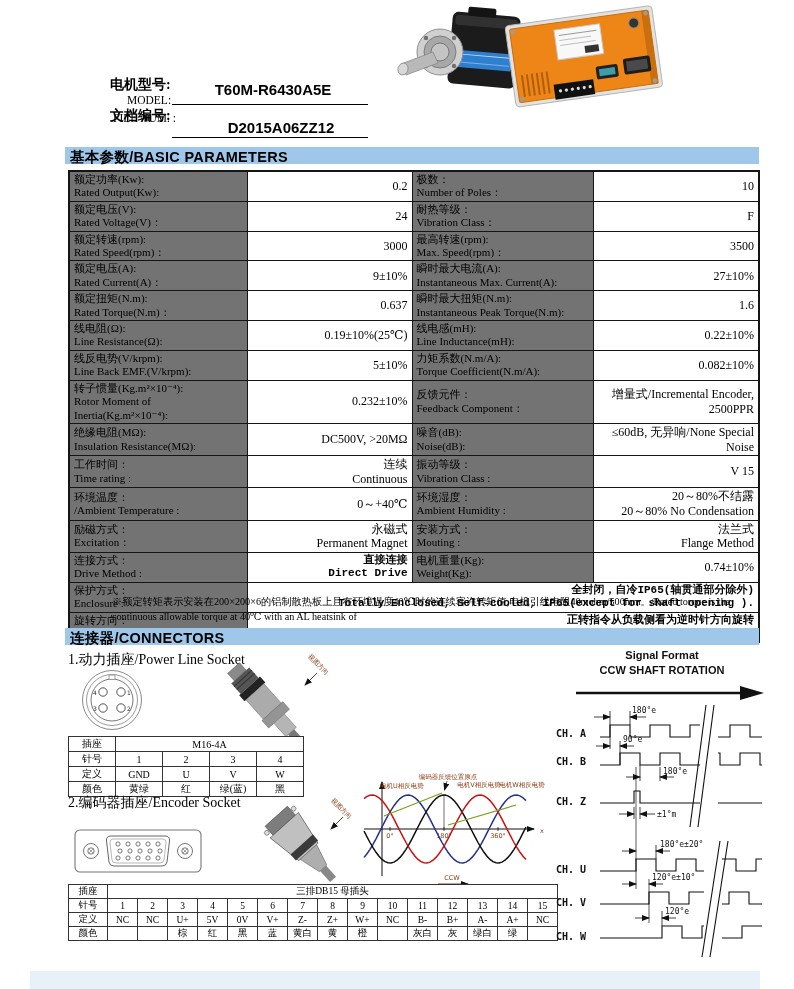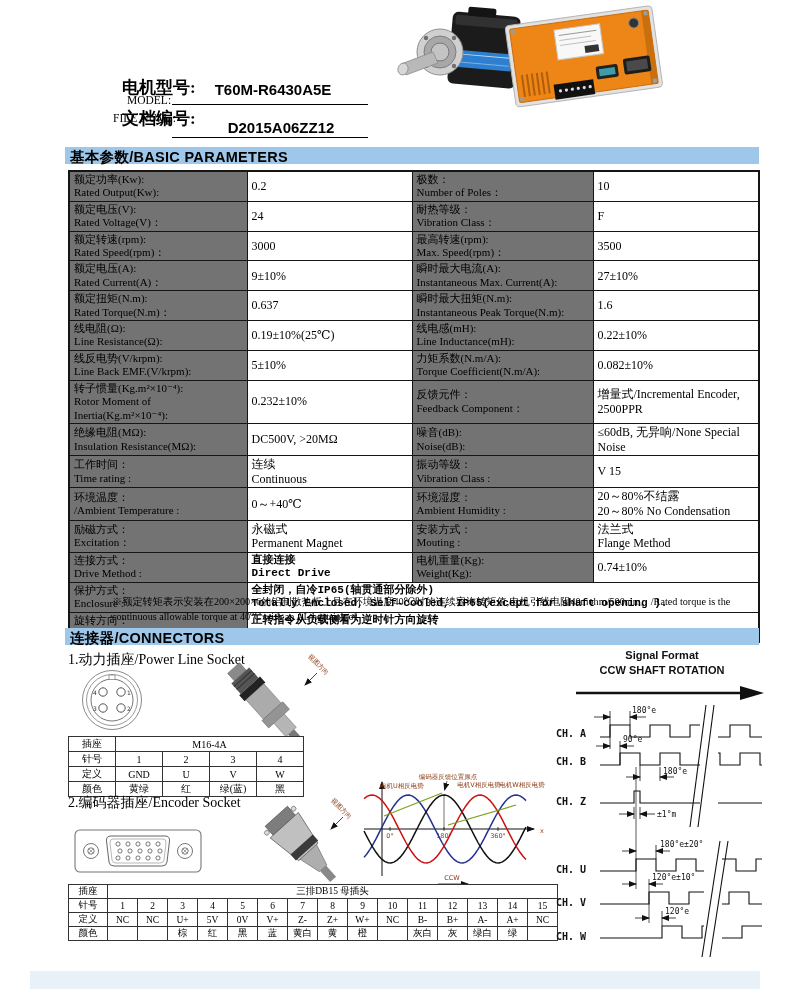--- a/index.html
+++ b/index.html
@@ -1,34 +1,34 @@
 <!DOCTYPE html>
 <html><head>
 <meta charset="utf-8">
 <style>
   html,body{margin:0;padding:0;background:#ffffff;}
   .page{position:relative;width:794px;height:989px;background:#fff;overflow:hidden;
         font-family:"Liberation Serif","DejaVu Serif",serif;color:#000;}
   .abs{position:absolute;}
   
-  .hcn{font-size:17px;font-weight:bold;margin-left:12px;}
+  .hcn{font-size:14px;font-weight:bold;}
   .hen{font-size:11.5px;}
   .hval{font-family:"Liberation Sans","DejaVu Sans",sans-serif;font-weight:bold;text-align:center;}
   .uline{border-top:1.5px solid #000;height:0;}
   
   .secbar{left:65px;width:694px;height:17px;background:#9ec7ea;
           font-family:"Liberation Sans","DejaVu Sans",sans-serif;font-weight:bold;
           font-size:14.5px;line-height:21px;padding-left:5px;box-sizing:border-box;letter-spacing:.3px;}
   
   table.params{position:absolute;left:68px;top:170px;width:690px;border-collapse:collapse;
                table-layout:fixed;border:2px solid #151515;}
   .params td{border:1px solid #151515;font-size:11px;line-height:1.22;padding:1px 4px;height:26px;
              overflow:hidden;}
   .params td.lbl{background:#737373;}
-  .params td.val{text-align:left;font-size:12px;white-space:pre-line;}
+  .params td.val{text-align:right;font-size:12px;white-space:pre-line;}
   .params td.val.mono{font-family:"Liberation Mono","DejaVu Sans Mono",monospace;font-size:11px;font-weight:bold;}
   
   .note{font-size:10.2px;line-height:1.5;white-space:pre-line;}
   
   table.pins{position:absolute;border-collapse:collapse;text-align:center;background:#fff;}
   .pins td{border:1px solid #333;font-size:10px;padding:0 1px;height:13px;}
   .pins td.plbl{width:44px;}
   #power-table td{min-width:44px;}
   #encoder-table{font-size:9.5px;}
   #encoder-table td{min-width:27px;font-size:9.5px;}

